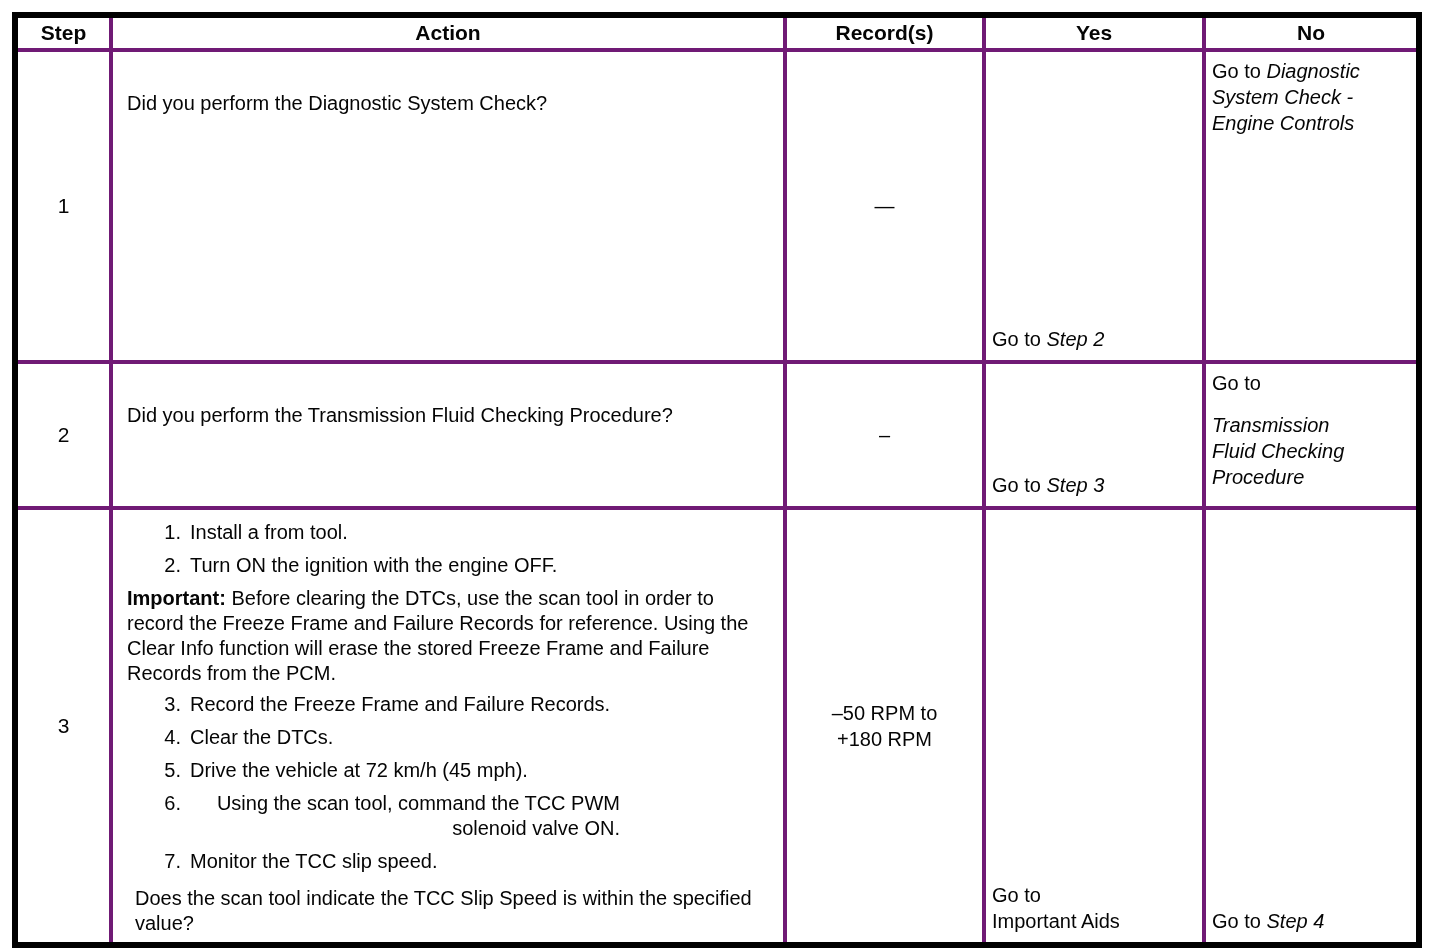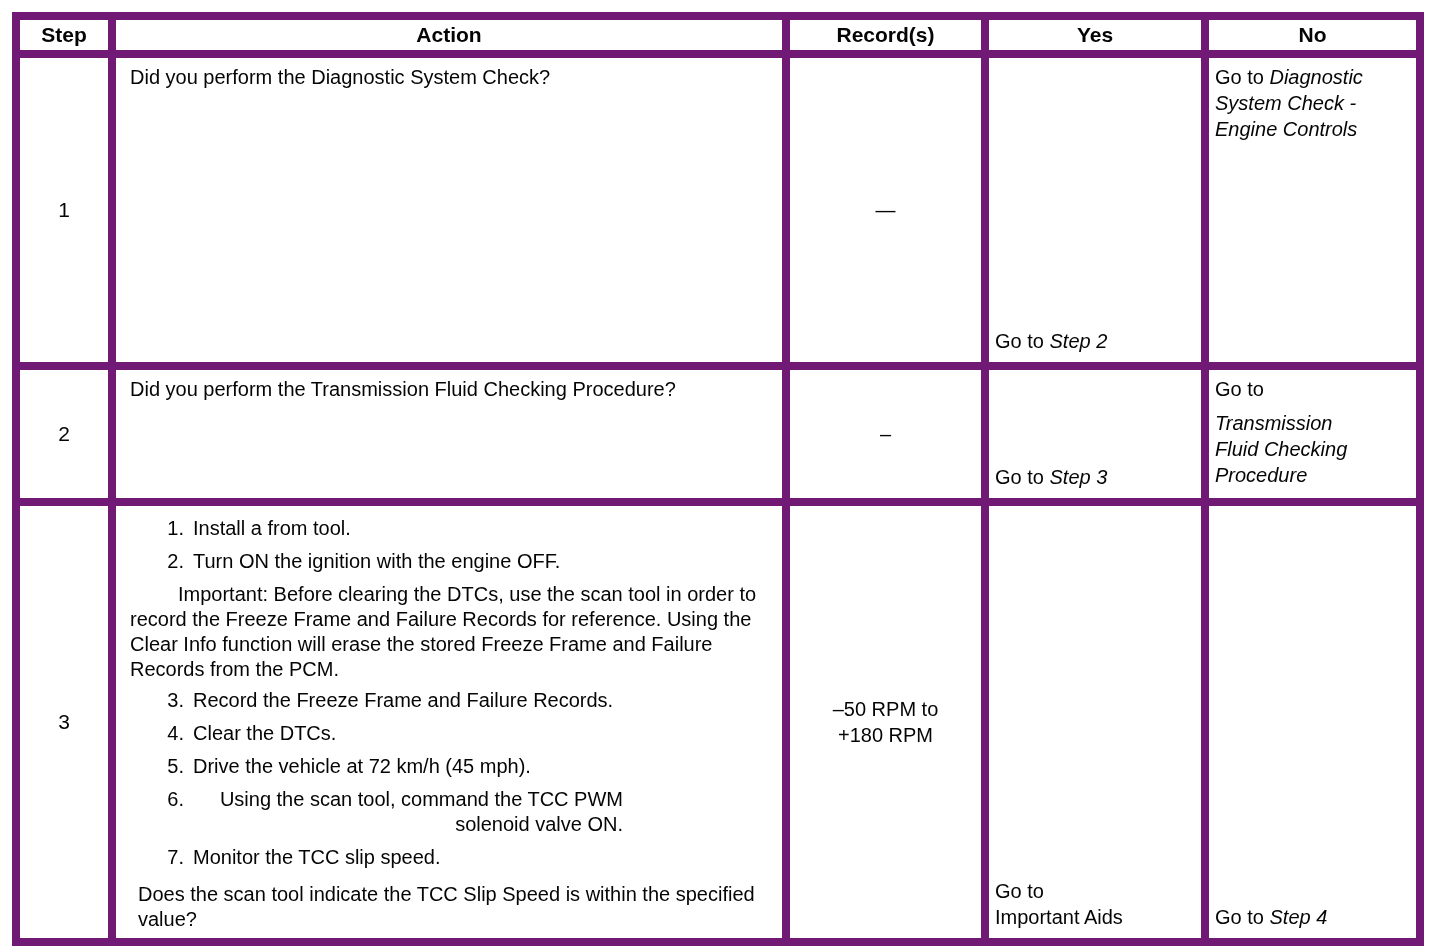--- a/index.html
+++ b/index.html
@@ -26,21 +26,21 @@
     top: 12px;
     width: 1404px;
     border-collapse: collapse;
     table-layout: fixed;
     border: 6px solid #000;
     font-size: 20px;
     line-height: 26px;
   }
   table.diag th,
   table.diag td {
-    border: 8px solid #701a75;
+    border: 4px solid #701a75;
     overflow: hidden;
   }
   table.diag th {
     font-size: 21px;
     font-weight: bold;
     text-align: center;
     vertical-align: middle;
     padding: 2px 4px;
     height: 26px;
   }
@@ -70,31 +70,32 @@
     padding: 0 6px 8px 6px;
   }
   td.no-top {
     vertical-align: top;
     text-align: left;
     padding: 6px 6px 0 6px;
   }
   .question {
     display: inline-block;
     max-width: 560px;
+    margin-top: 32px;
   }
   .q3 { max-width: 640px; margin-top: 4px; margin-left: 8px; }
   .ref-wrap {
     display: inline-block;
     max-width: 205px;
   }
   .block { display: block; }
   .narrow-ital {
     display: block;
     max-width: 160px;
-    margin: 8px auto;
+    margin: 16px auto;
     font-style: italic;
   }
   .val-wrap {
     display: inline-block;
     max-width: 150px;
   }
   
   td.action-cell-3 { line-height: 25px; }
   .list { margin-left: 24px; }
   .list-item {
@@ -105,21 +106,21 @@
     flex: none;
     width: 30px;
     text-align: right;
     margin-right: 9px;
   }
   .li-text { display: block; }
   .li-text-wrap { max-width: 430px; text-align: right; }
   .important-para {
     margin: 8px 0 6px 0;
   }
-  .important-label { font-weight: normal; margin-left: 48px; }
+  .important-label { font-weight: bold; }
   i, .ital { font-style: italic; }
 </style>
 </head>
 <body>
 
 <div class="sheet">
   <table class="diag">
     <colgroup>
       <col style="width:96px">
       <col style="width:674px">

